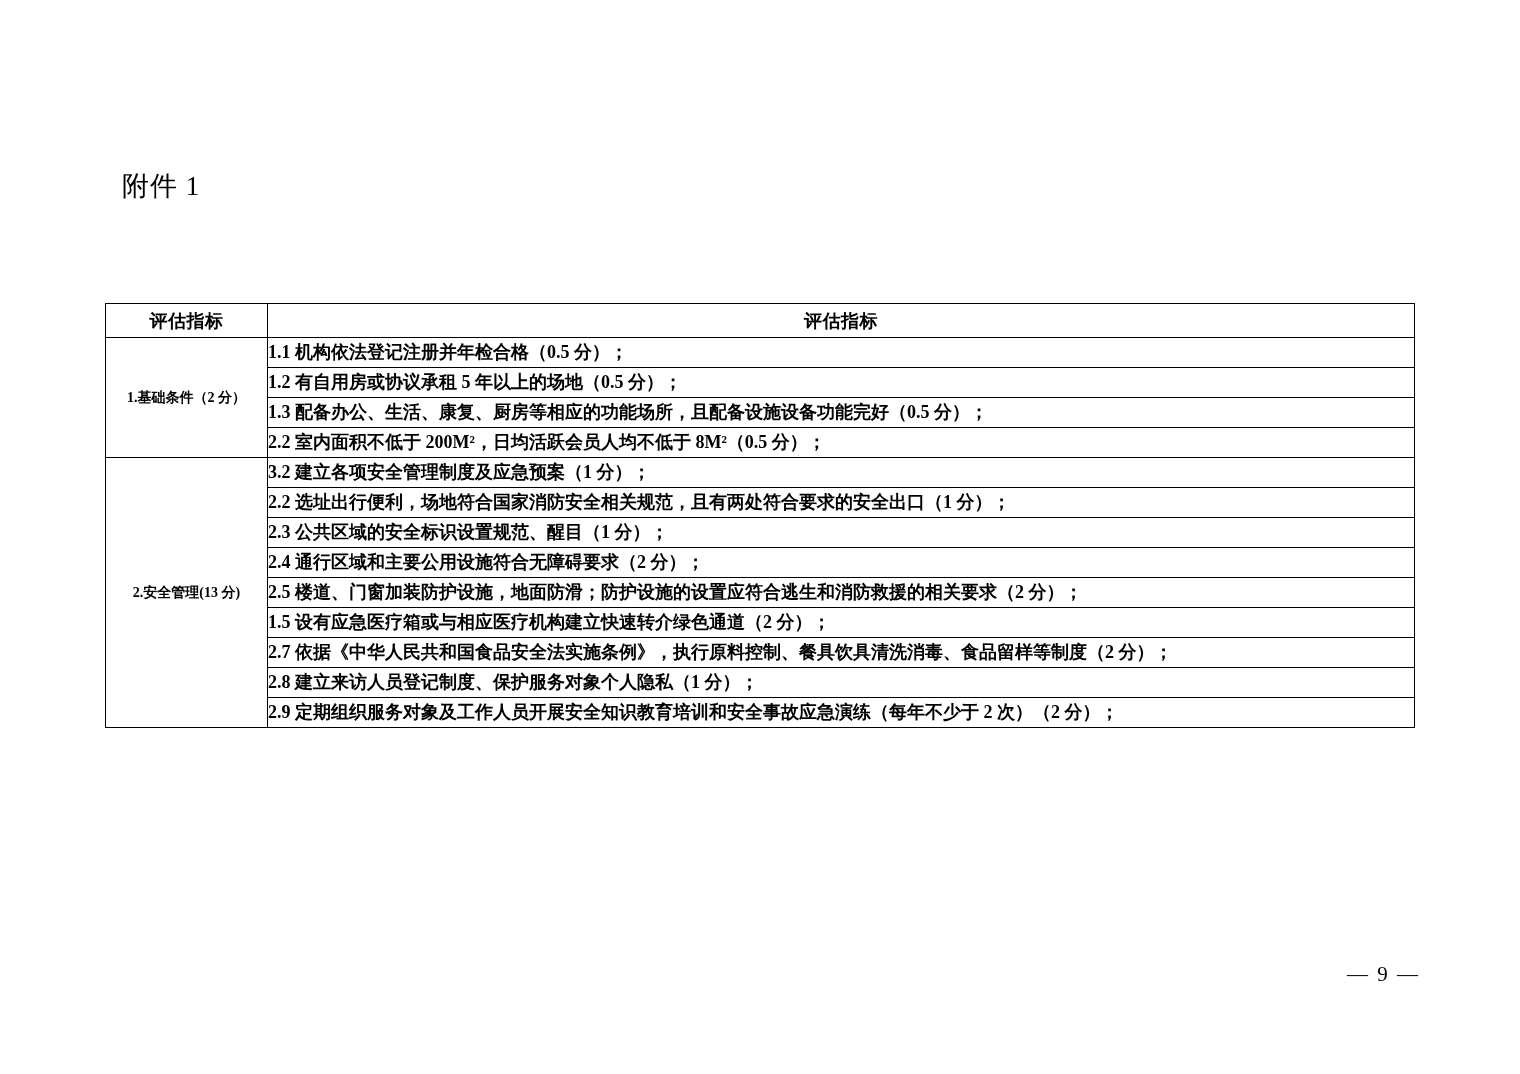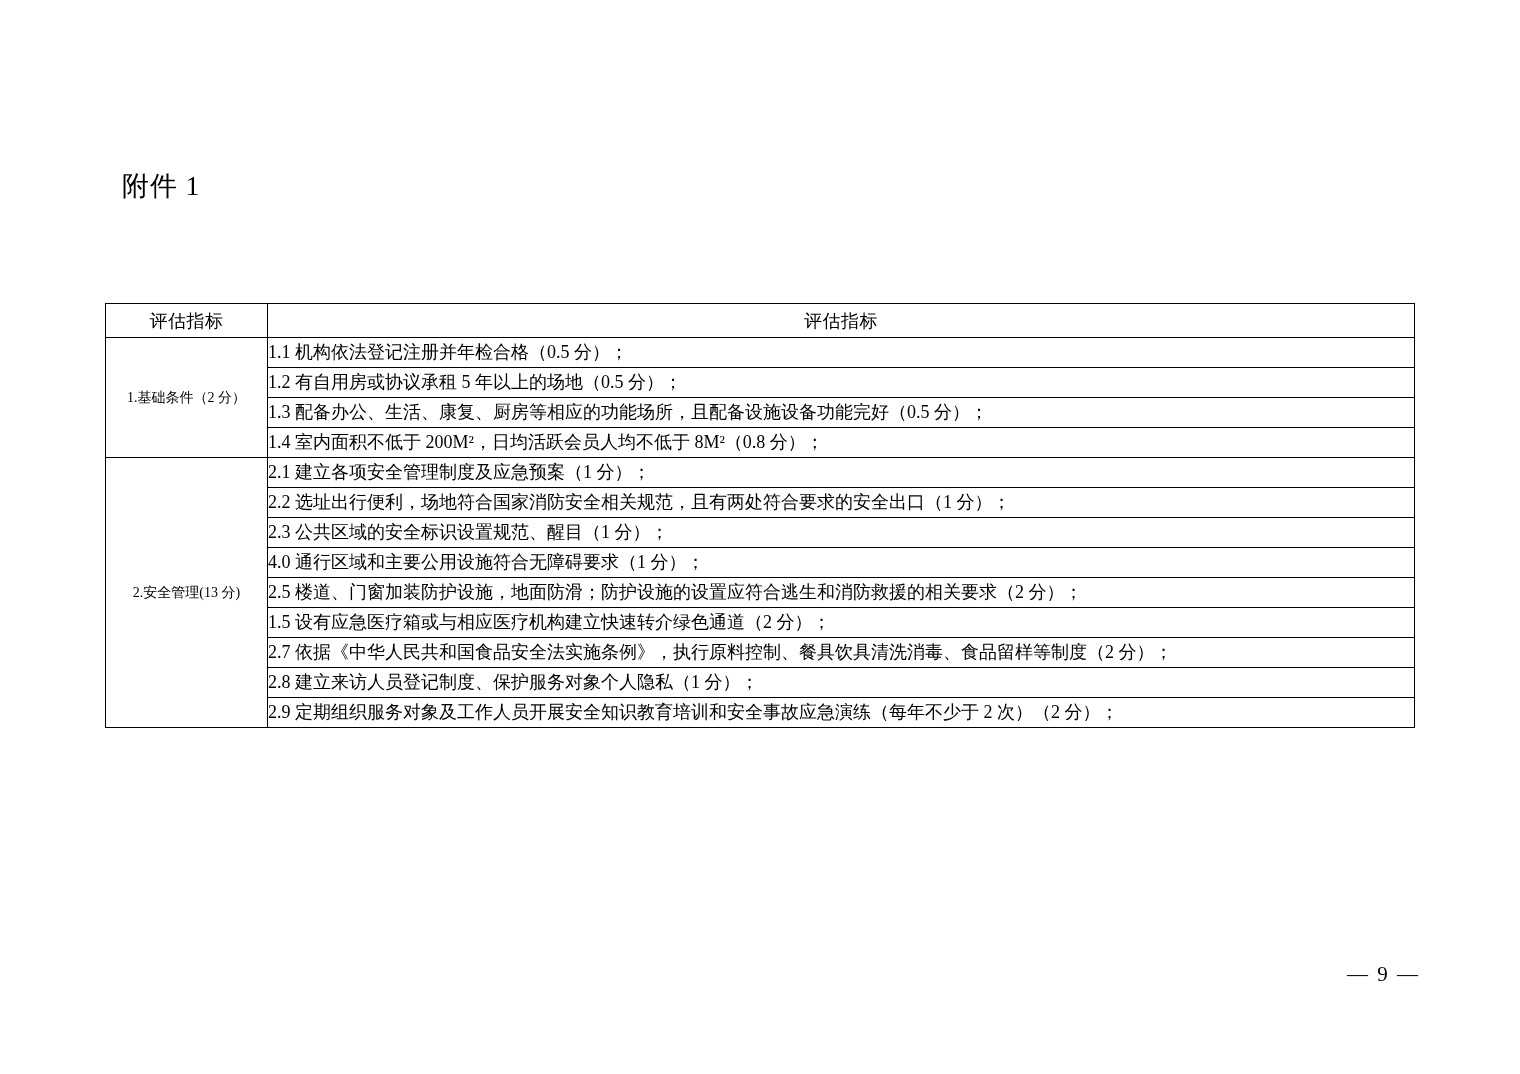--- a/index.html
+++ b/index.html
@@ -47,21 +47,21 @@
     top: 303px;
     width: 1310px;
     border-collapse: collapse;
     table-layout: fixed;
     font-size: 17.5px;
   }
   table.eval-table td, table.eval-table th {
     border: 1px solid #000000;
     padding: 0;
     vertical-align: middle;
-    font-weight: normal;
+    font-weight: bold;
   }
   .th-cell {
     text-align: center;
     height: 33px;
     font-size: 18px;
     letter-spacing: 0.5px;
   }
   .cat-cell {
     text-align: center;
     width: 162px;
@@ -112,35 +112,35 @@
         <td class="cat-cell" rowspan="4">1.基础条件（2 分）</td>
         <td class="crit-cell">1.1 机构依法登记注册并年检合格（0.5 分）；</td>
       </tr>
       <tr>
         <td class="crit-cell">1.2 有自用房或协议承租 5 年以上的场地（0.5 分）；</td>
       </tr>
       <tr>
         <td class="crit-cell">1.3 配备办公、生活、康复、厨房等相应的功能场所，且配备设施设备功能完好（0.5 分）；</td>
       </tr>
       <tr>
-        <td class="crit-cell">1.4 室内面积不低于 200M²，日均活跃会员人均不低于 8M²（0.8 分）；</td>
+        <td class="crit-cell">2.2 室内面积不低于 200M²，日均活跃会员人均不低于 8M²（0.5 分）；</td>
       </tr>
 
       <tr>
         <td class="cat-cell" rowspan="9">2.安全管理(13 分)</td>
-        <td class="crit-cell">2.1 建立各项安全管理制度及应急预案（1 分）；</td>
+        <td class="crit-cell">3.2 建立各项安全管理制度及应急预案（1 分）；</td>
       </tr>
       <tr>
         <td class="crit-cell">2.2 选址出行便利，场地符合国家消防安全相关规范，且有两处符合要求的安全出口（1 分）；</td>
       </tr>
       <tr>
         <td class="crit-cell">2.3 公共区域的安全标识设置规范、醒目（1 分）；</td>
       </tr>
       <tr>
-        <td class="crit-cell">4.0 通行区域和主要公用设施符合无障碍要求（1 分）；</td>
+        <td class="crit-cell">2.4 通行区域和主要公用设施符合无障碍要求（2 分）；</td>
       </tr>
       <tr>
         <td class="crit-cell">2.5 楼道、门窗加装防护设施，地面防滑；防护设施的设置应符合逃生和消防救援的相关要求（2 分）；</td>
       </tr>
       <tr>
         <td class="crit-cell">1.5 设有应急医疗箱或与相应医疗机构建立快速转介绿色通道（2 分）；</td>
       </tr>
       <tr>
         <td class="crit-cell">2.7 依据《中华人民共和国食品安全法实施条例》，执行原料控制、餐具饮具清洗消毒、食品留样等制度（2 分）；</td>
       </tr>

